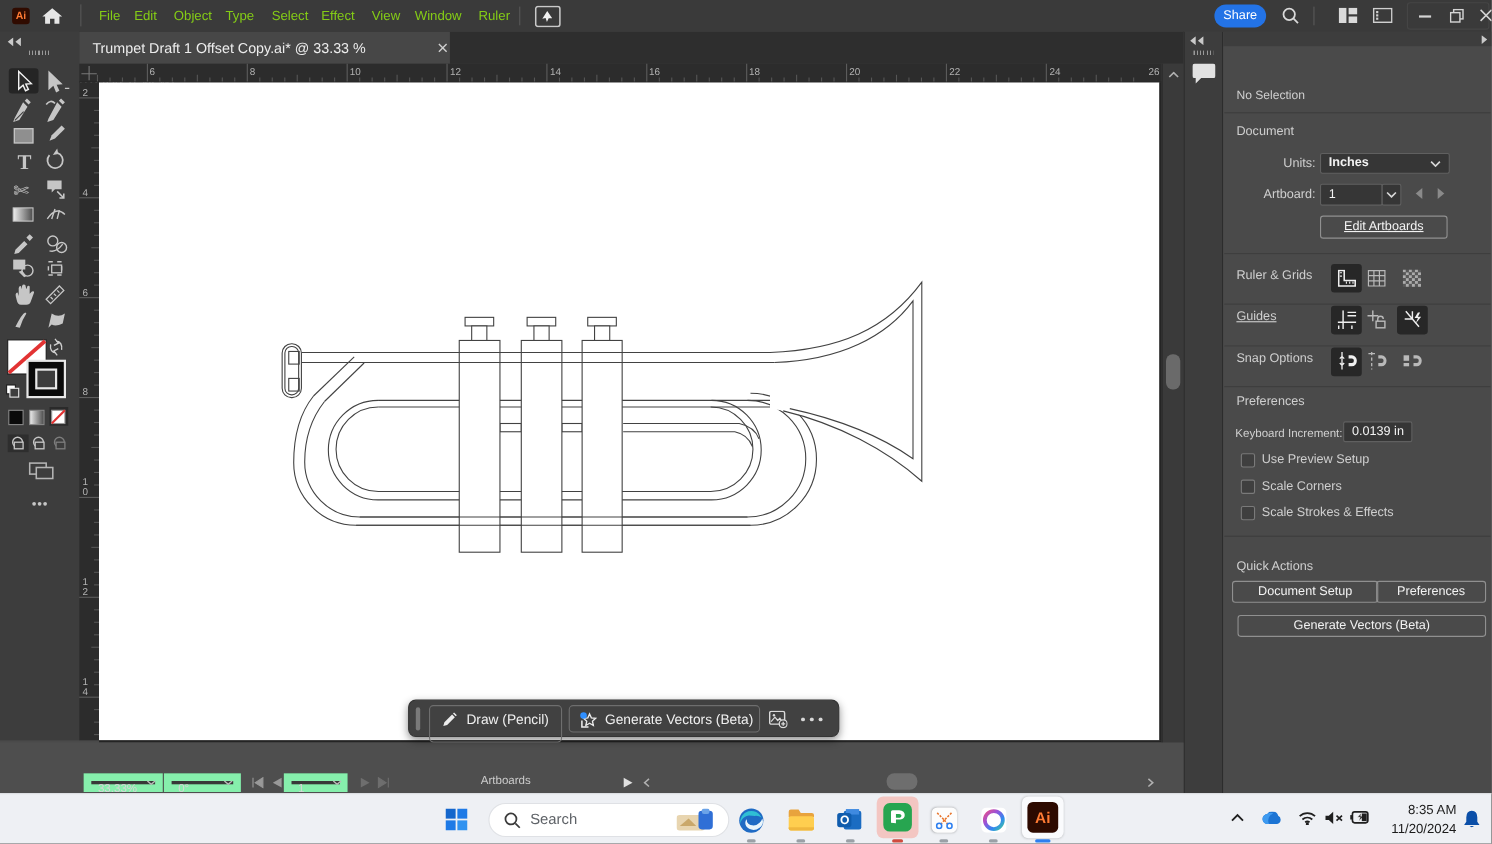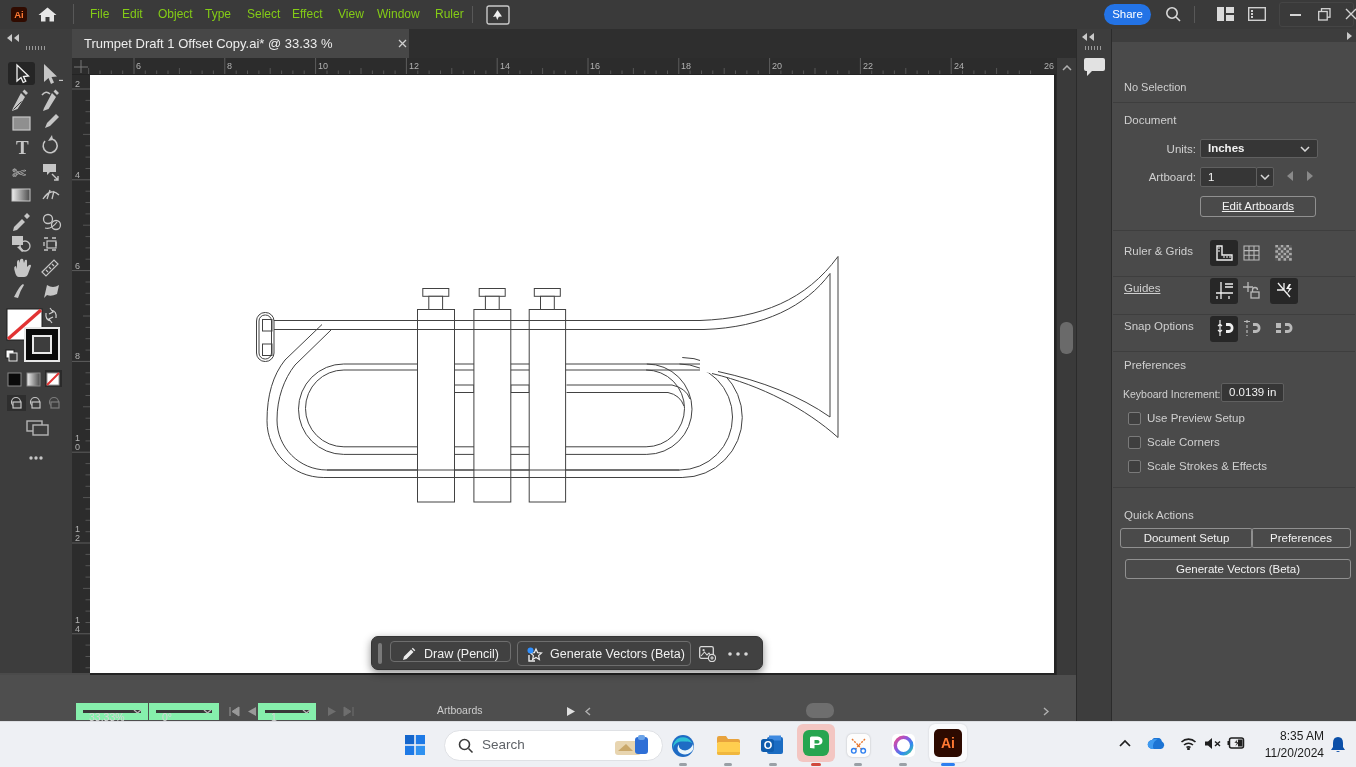--- a/index.html
+++ b/index.html
@@ -532,21 +532,21 @@
 <svg class="abs" style="left:584px;top:32px;" width="7" height="9">
         <path d="M6 1 L2 4.5 L6 8" stroke="#b0b0b0" stroke-width="1.4" fill="none"></path>
       </svg>
 <div class="abs" style="left:806px;top:28px;width:28px;height:15px;background:#6e6e6e;border-radius:7px;"></div>
 <svg class="abs" style="left:1043px;top:32px;" width="7" height="9">
         <path d="M1 1 L5 4.5 L1 8" stroke="#b0b0b0" stroke-width="1.4" fill="none"></path>
       </svg>
 </div>
 <div class="abs" id="floatbar">
 <div class="abs" style="left:6px;top:6px;width:4px;height:21px;background:#7a7a7a;border-radius:2px;"></div>
-<div class="abs fbtn" style="left:18px;top:4px;width:121px;height:21px;"><svg class="abs" style="left:10px;top:5px;" width="15" height="15">
+<div class="abs fbtn" style="left:18px;top:4px;width:121px;height:34px;"><svg class="abs" style="left:10px;top:5px;" width="15" height="15">
           <path d="M2 13 L3 9.5 L10 2.5 L12.5 5 L5.5 12 Z M10.8 1.7 l2.5 2.5 1 -1 -2.5 -2.5 z" fill="#ececec"></path>
         </svg><span style="padding-left:33px;">Draw (Pencil)</span></div>
 <div class="abs fbtn" style="left:145px;top:4px;width:174px;height:25px;"><svg class="abs" style="left:8px;top:4px;" width="18" height="17">
           <path d="M10 3 l1.6 3.6 3.9 0.4 -2.9 2.6 0.8 3.9 -3.4 -2 -3.4 2 0.8 -3.9 -2.9 -2.6 3.9 -0.4 z" fill="none" stroke="#ececec" stroke-width="1.2"></path>
           <path d="M3 9 v6 h6" stroke="#ececec" stroke-width="1.4" fill="none"></path>
           <circle cx="4.5" cy="4.5" r="3" fill="#2f8fff"></circle>
         </svg><span style="padding-left:32px;">Generate Vectors (Beta)</span></div>
 <svg class="abs" style="left:327px;top:9px;" width="17" height="16">
         <rect x="0.7" y="0.7" width="13.6" height="11.6" rx="1.5" fill="none" stroke="#dadada" stroke-width="1.3"></rect>
         <path d="M2 10 l3.5 -4 2.5 3 2 -2 2 3" stroke="#dadada" stroke-width="1.1" fill="none"></path>

